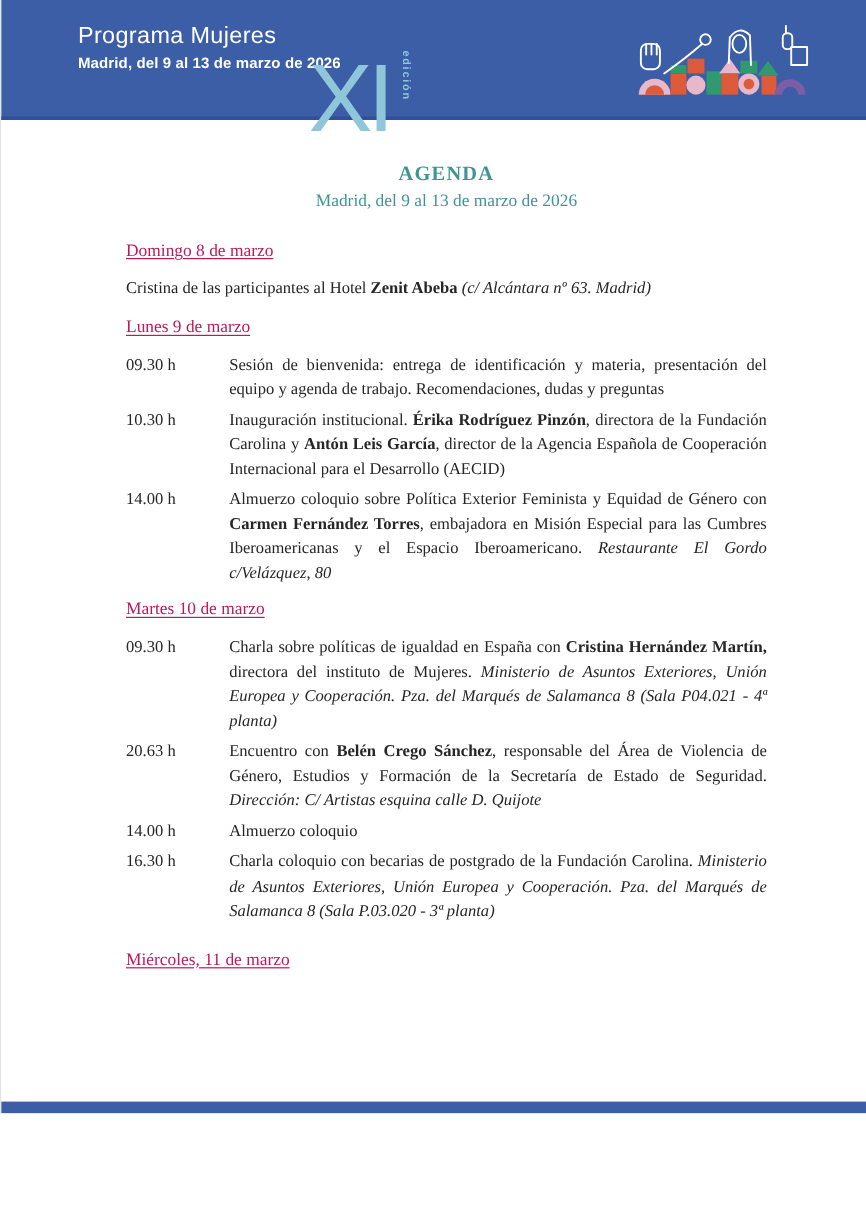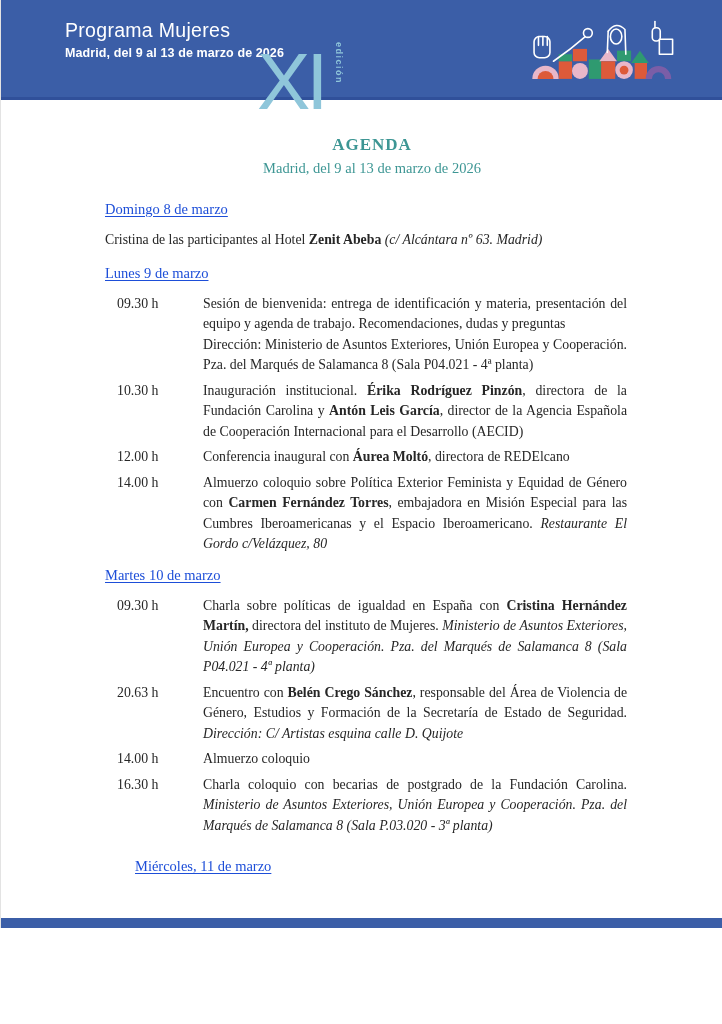--- a/index.html
+++ b/index.html
@@ -27,27 +27,27 @@
   }
   .illus{position:absolute;right:46px;top:10px;width:150px;height:76px;}
   
   .content{position:absolute;top:97px;left:104px;width:534px;color:#262626;}
   .agenda-title{
     color:#3d9694;text-align:center;font-size:17px;font-weight:700;
     letter-spacing:1px;margin:38px 0 5px;
   }
   .agenda-sub{color:#3d9694;text-align:center;font-size:14.5px;margin:0 0 24px;}
   .day{margin:0;}
-  .day.gap{margin-top:22px;margin-left:30px;}
+  .day.gap{margin-top:22px;}
   .day-heading{
-    color:#1d4ed8;font-size:14.5px;font-weight:400;
+    color:#be185d;font-size:14.5px;font-weight:400;
     text-decoration:underline;text-underline-offset:2px;margin:12px 0 12px;
   }
   .para{font-size:13.8px;line-height:20.5px;margin:0 0 14px;}
-  .event{display:flex;margin:0 12px 5px;}
+  .event{display:flex;margin:0 0 5px;}
   .event-time{flex:none;width:86px;font-size:13.8px;line-height:20.5px;}
   .event-text{width:448px;font-size:13.8px;line-height:20.5px;text-align:justify;font-family:Liberation Serif, serif;}
   .b{font-weight:700;}
   .i{font-style:italic;}
   
   .footer{position:absolute;top:950px;left:0;right:0;height:70px;}
   .fc{position:absolute;left:96px;top:4px;width:68px;text-align:center;color:#6f6f6f;}
   .fc-small{font-size:8px;color:#8a8a8a;letter-spacing:.5px;margin-top:16px;text-align:center;}
   .fc-large{font-size:15px;line-height:17px;color:#4d7c0f;}
   .coop{position:absolute;left:318px;top:10px;display:flex;align-items:center;}
@@ -124,32 +124,28 @@
     <div>
   <p class="para"><span>Cristina de las participantes al Hotel </span><span class="b">Zenit Abeba</span><span> </span><span class="i">(c/ Alcántara nº 63. Madrid)</span></p>
 </div>
   </section>
 
   <section class="day">
     <div class="day-heading">Lunes 9 de marzo</div>
     <div>
   <div class="event">
     <div class="event-time">09.30 h</div>
-    <div class="event-text"><span>Sesión de bienvenida: entrega de identificación y materia, presentación del equipo y agenda de trabajo. Recomendaciones, dudas y preguntas</span><br><span>Dirección: Ministerio de Asuntos Exteriores, Unión Europea y Cooperación. Pza. del Marqués de Salamanca 8 (Sala P04.021 - 4ª planta)</span></div>
+    <div class="event-text"><span>Sesión de bienvenida: entrega de identificación y materia, presentación del equipo y agenda de trabajo. Recomendaciones, dudas y preguntas</span><br></div>
   </div>
 
   <div class="event">
     <div class="event-time">10.30 h</div>
     <div class="event-text"><span>Inauguración institucional. </span><span class="b">Érika Rodríguez Pinzón</span><span>, directora de la Fundación Carolina y </span><span class="b">Antón Leis García</span><span>, director de la Agencia Española de Cooperación Internacional para el Desarrollo (AECID)</span></div>
   </div>
 
-  <div class="event">
-    <div class="event-time">12.00 h</div>
-    <div class="event-text"><span>Conferencia inaugural con </span><span class="b">Áurea Moltó</span><span>, directora de REDElcano</span></div>
-  </div>
 
   <div class="event">
     <div class="event-time">14.00 h</div>
     <div class="event-text"><span>Almuerzo coloquio sobre Política Exterior Feminista y Equidad de Género con </span><span class="b">Carmen Fernández Torres</span><span>, embajadora en Misión Especial para las Cumbres Iberoamericanas y el Espacio Iberoamericano. </span><span class="i">Restaurante El Gordo c/Velázquez, 80</span></div>
   </div>
 
 </div>
   </section>
 
   <section class="day">

